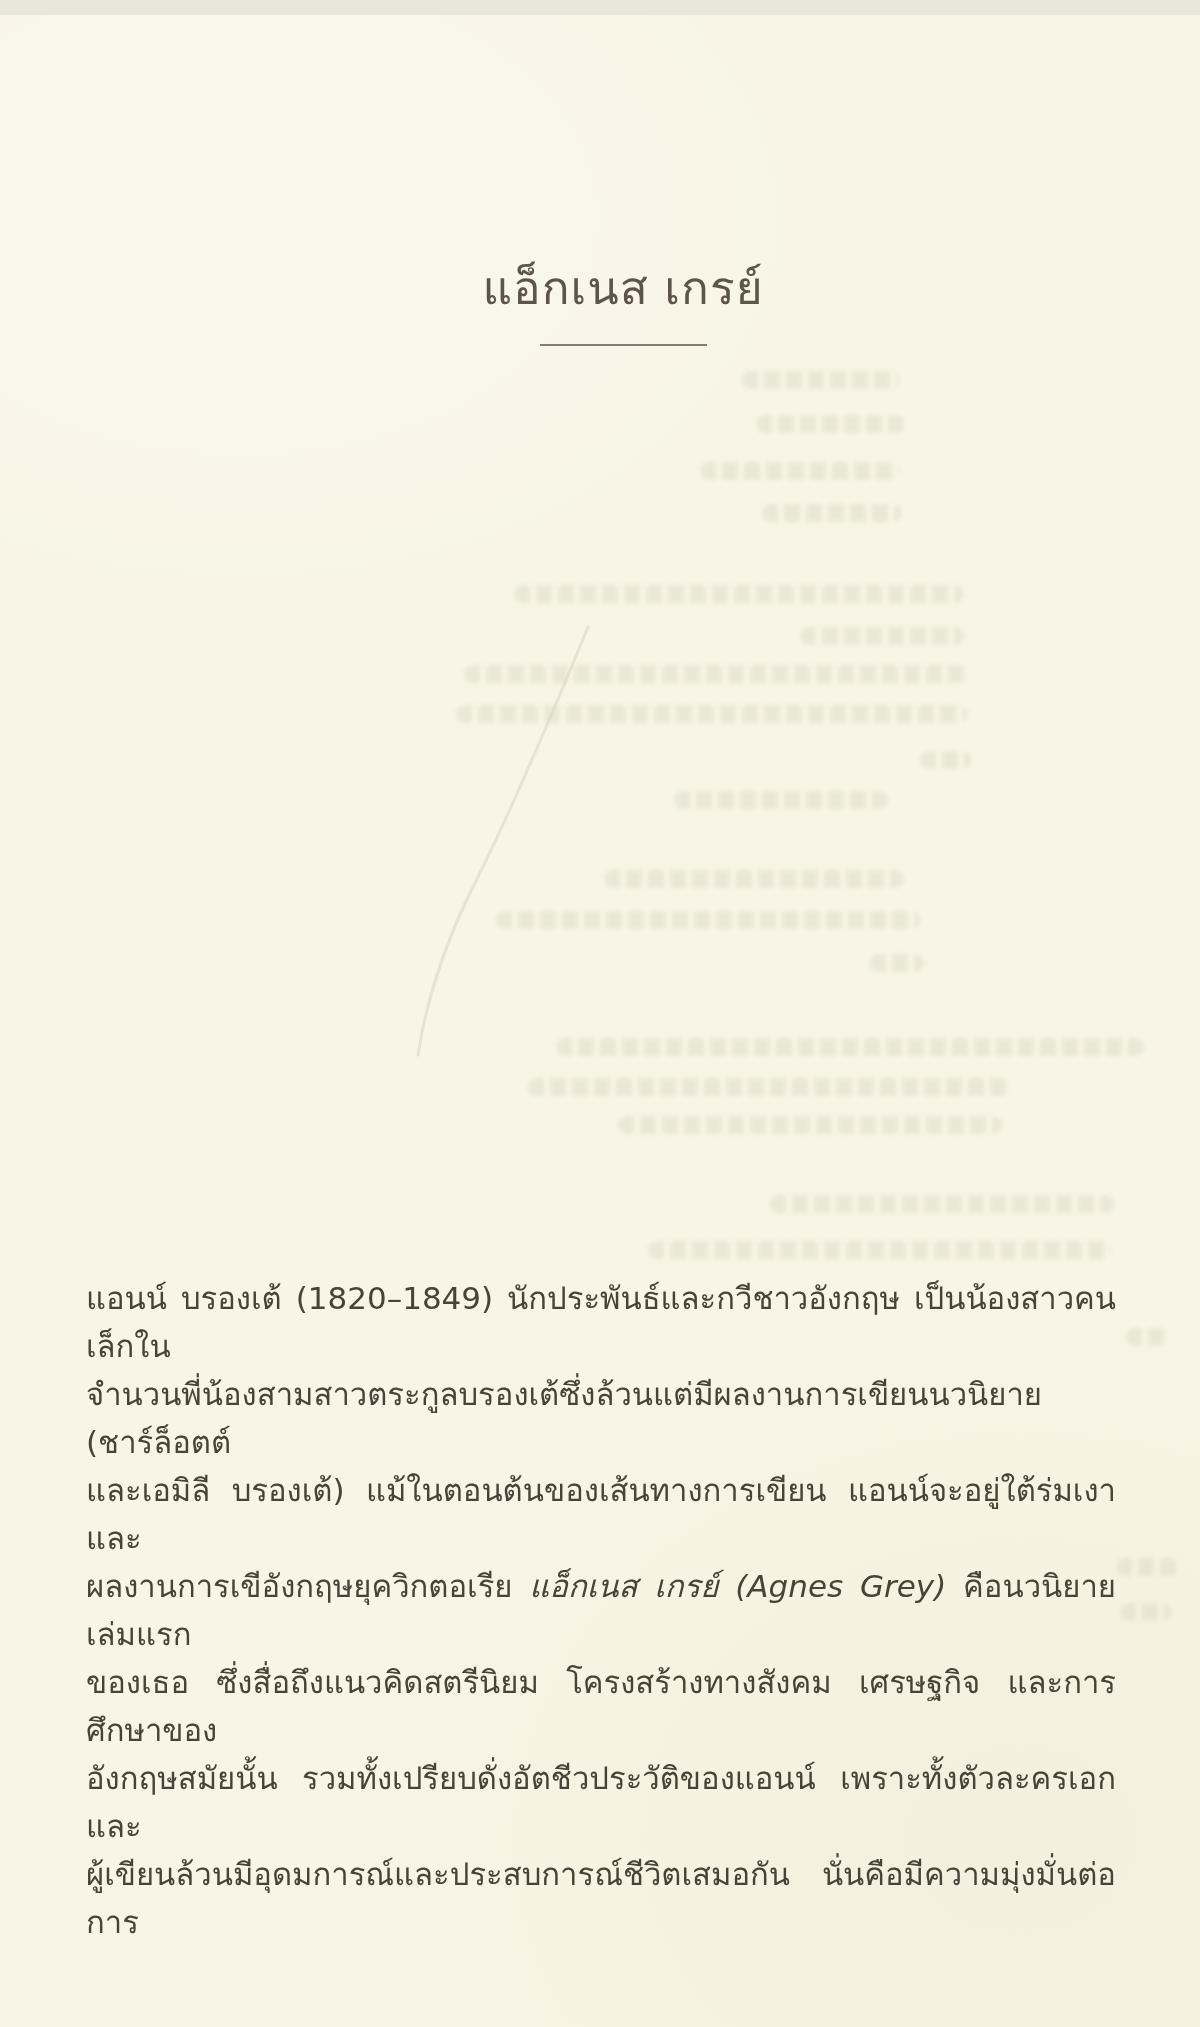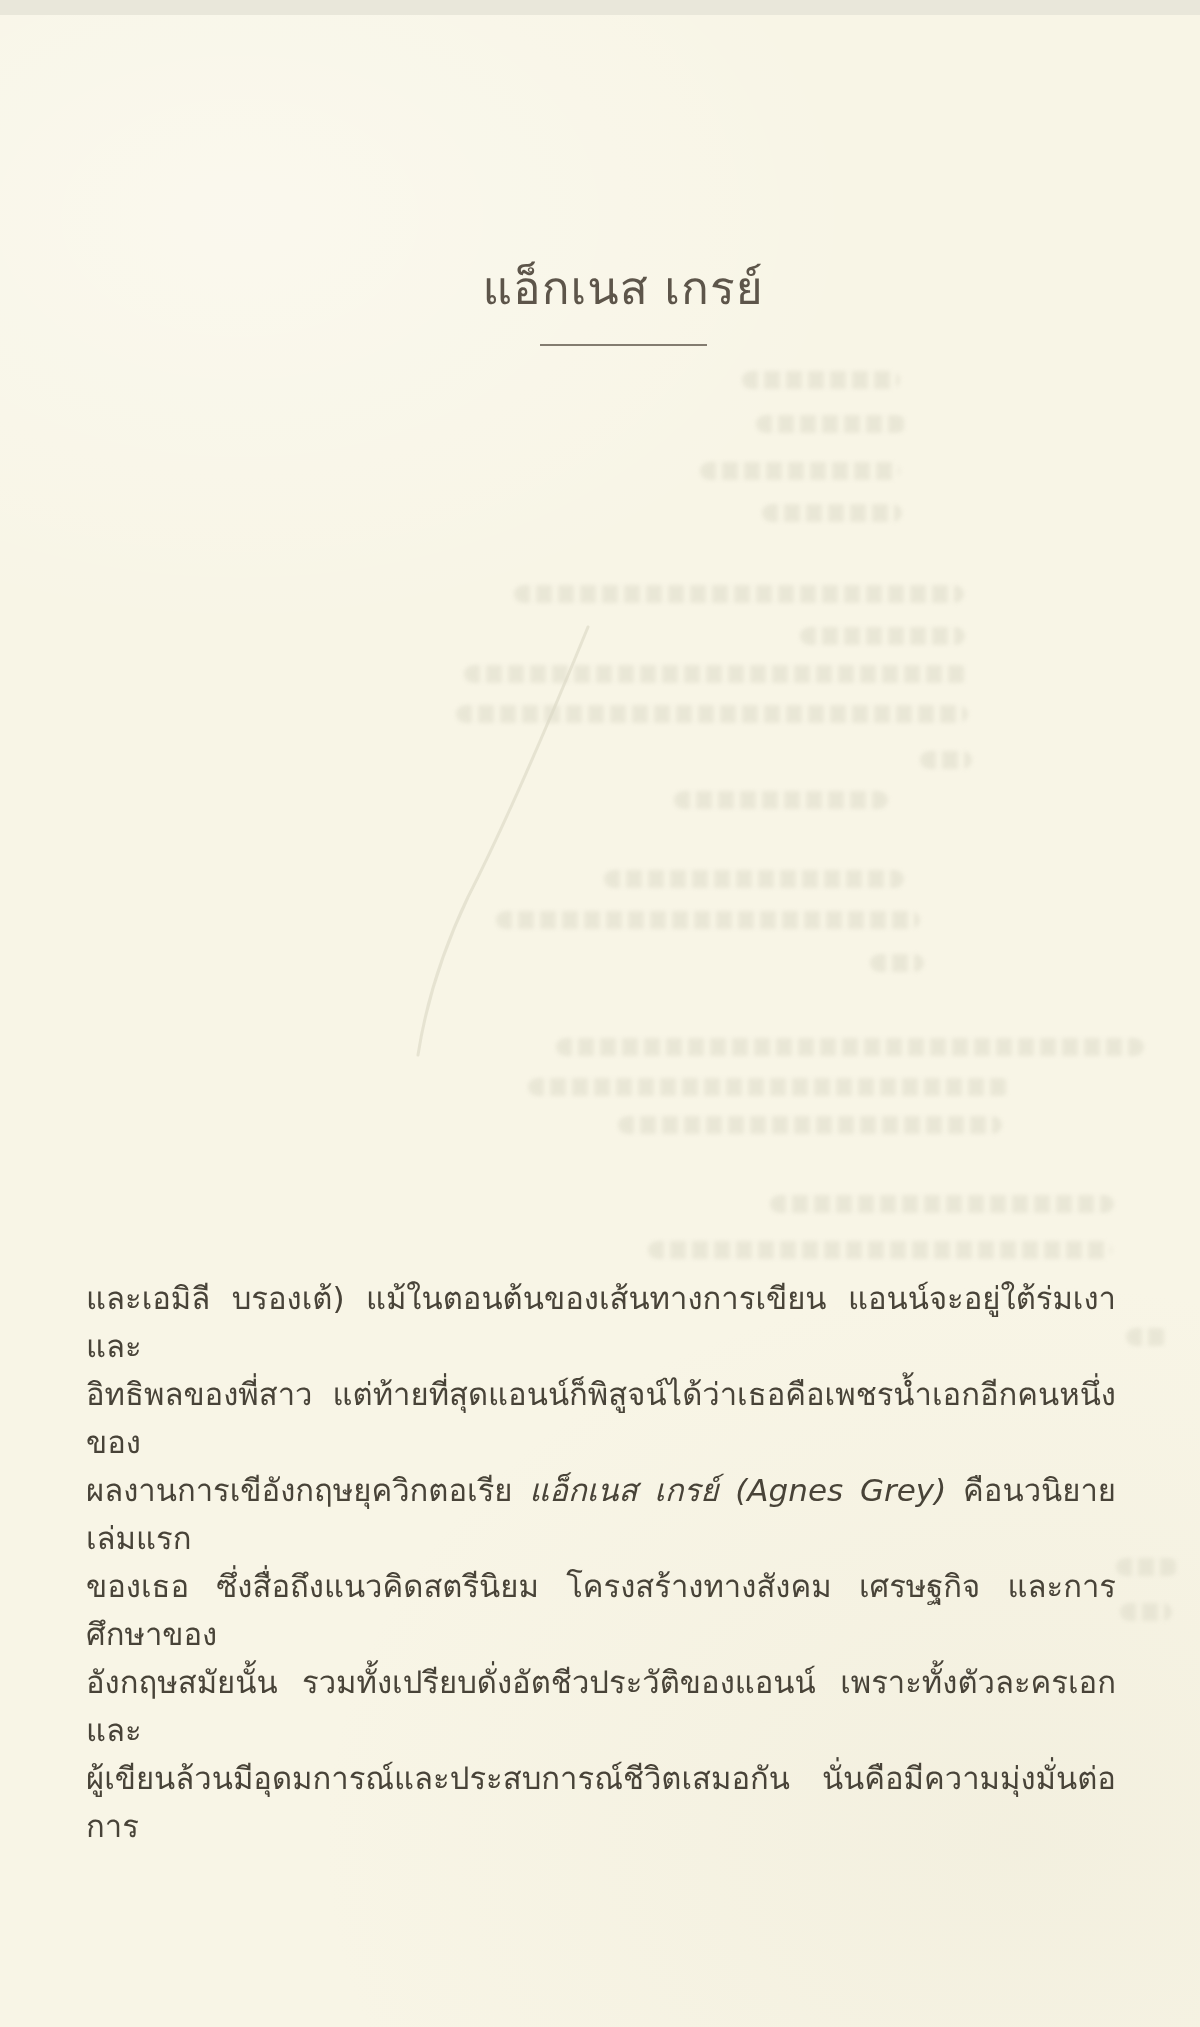--- a/index.html
+++ b/index.html
@@ -125,21 +125,22 @@
 
   <svg class="crease" width="1200" height="2027" viewBox="0 0 1200 2027">
     <path d="M 588 612 Q 515 790 468 882 Q 430 962 418 1040" fill="none" stroke="#dbd8c6" stroke-width="3" stroke-linecap="round" opacity="0.65"></path>
   </svg>
 
   <h1 class="book-title">แอ็กเนส เกรย์</h1>
 
   <div class="title-divider"></div>
 
   <div class="bio" id="bio">
+      <div class="bio-line"><span>แอนน์ บรองเต้ (1820–1849) นักประพันธ์และกวีชาวอังกฤษ เป็นน้องสาวคนเล็กใน</span></div>
+      <div class="bio-line"><span>จำนวนพี่น้องสามสาวตระกูลบรองเต้ซึ่งล้วนแต่มีผลงานการเขียนนวนิยาย (ชาร์ล็อตต์</span></div>
       <div class="bio-line"><span>และเอมิลี บรองเต้) แม้ในตอนต้นของเส้นทางการเขียน แอนน์จะอยู่ใต้ร่มเงาและ</span></div>
-      <div class="bio-line"><span>อิทธิพลของพี่สาว แต่ท้ายที่สุดแอนน์ก็พิสูจน์ได้ว่าเธอคือเพชรน้ำเอกอีกคนหนึ่งของ</span></div>
       <div class="bio-line"><span>ผลงานการเขีอังกฤษยุควิกตอเรีย </span><span class="italic">แอ็กเนส เกรย์ (Agnes Grey)</span><span> คือนวนิยายเล่มแรก</span></div>
       <div class="bio-line"><span>ของเธอ ซึ่งสื่อถึงแนวคิดสตรีนิยม โครงสร้างทางสังคม เศรษฐกิจ และการศึกษาของ</span></div>
       <div class="bio-line"><span>อังกฤษสมัยนั้น รวมทั้งเปรียบดั่งอัตชีวประวัติของแอนน์ เพราะทั้งตัวละครเอกและ</span></div>
       <div class="bio-line"><span>ผู้เขียนล้วนมีอุดมการณ์และประสบการณ์ชีวิตเสมอกัน นั่นคือมีความมุ่งมั่นต่อการ</span></div>
     </div>
 
 </div>
 
 </body></html>

